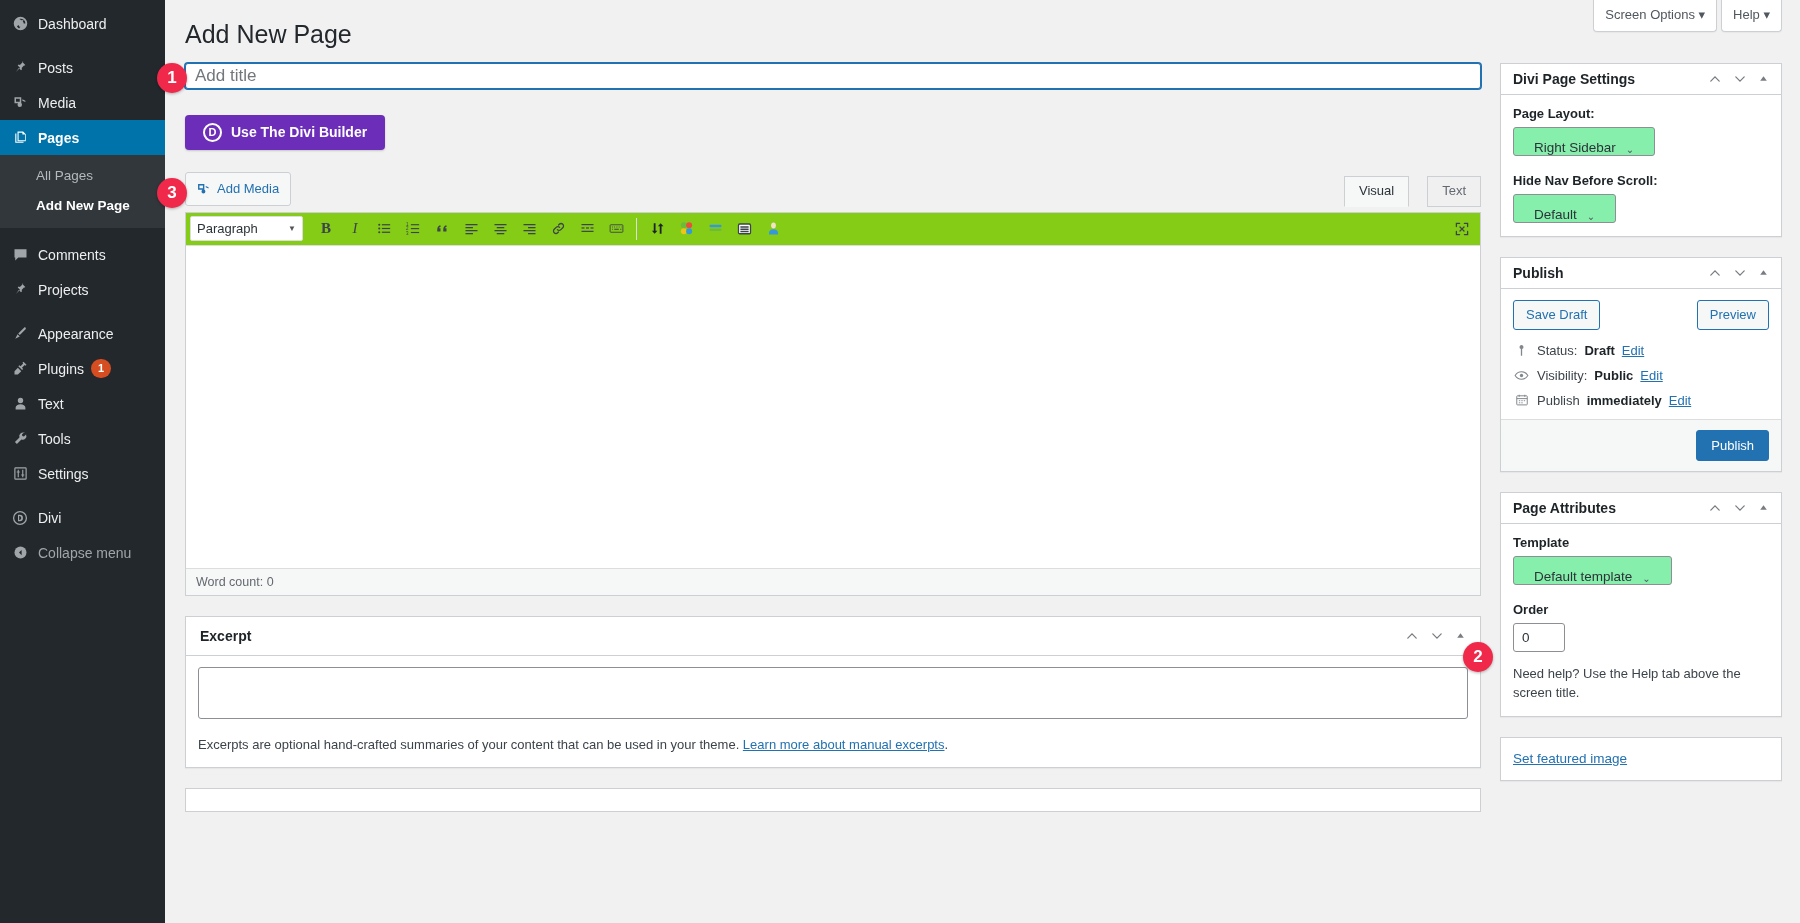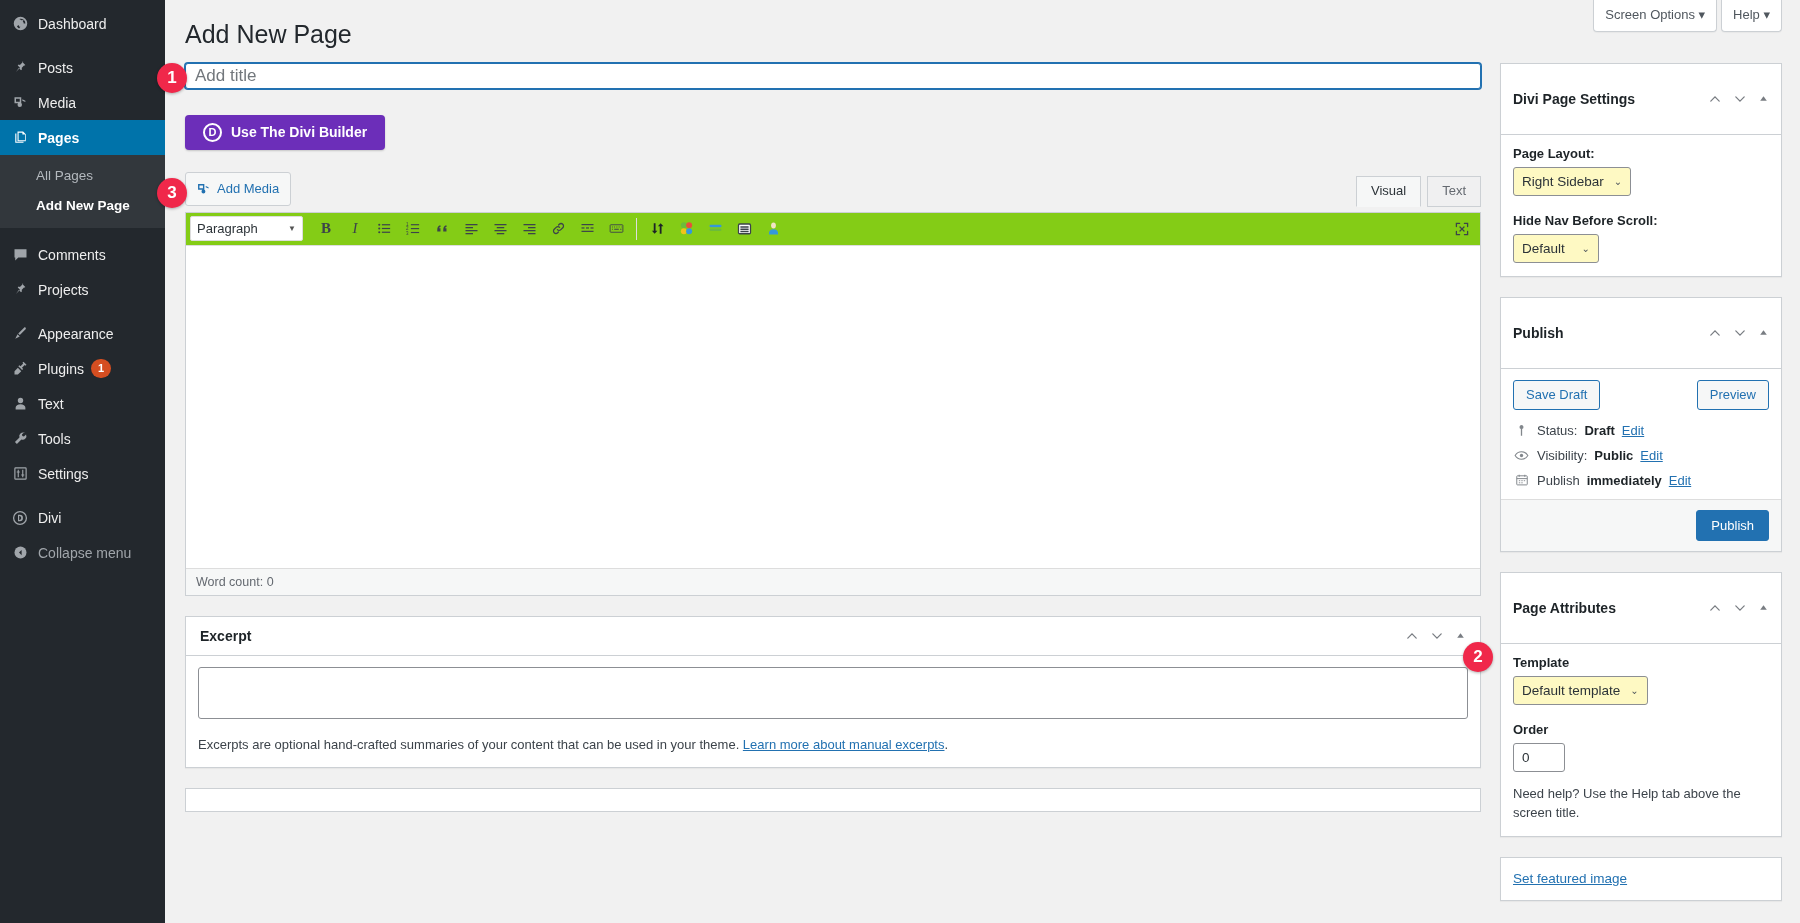--- a/index.html
+++ b/index.html
@@ -114,21 +114,21 @@
   }
   .media-ico { display:flex; align-items:center; }
   .editor-tabs {
     position: absolute; right: 0; bottom: -1px;
     display: flex; gap: 0;
   }
   .etab {
     background: #f0f0f1; border: 1px solid #ccd0d4;
     border-bottom-color: #ccd0d4;
     padding: 6px 14px 7px; font-size: 13px; color: #646970;
-    cursor: pointer; margin-left: 6px; line-height: 1.2;
+    cursor: pointer; margin-left: 18px; line-height: 1.2;
   }
   .etab.active {
     background: #f6f7f7; border-bottom-color: #f6f7f7;
     color: #2c3338;
   }
   .editor-box {
     border: 1px solid #ccd0d4; background: #fff; margin-top: 6px;
   }
   .toolbar {
     background: #84cc16; border-bottom: 1px solid #ddd;
@@ -155,21 +155,21 @@
     font-size: 12.5px; color: #646970; padding: 6px 10px;
   }
 
   
   .metabox {
     background: #fff; border: 1px solid #ccd0d4;
     margin-bottom: 20px; box-shadow: 0 1px 1px rgba(0,0,0,.04);
   }
   .mb-head {
     display: flex; align-items: center; justify-content: space-between;
-    border-bottom: 1px solid #ccd0d4; padding: 27px 12px;
+    border-bottom: 1px solid #ccd0d4; padding: 7px 12px;
   }
   .mb-title { font-size: 14px; font-weight: 600; color: #1d2327; }
   .mb-ctrls { display: flex; align-items: center; gap: 11px; color: #787c82; }
   .mb-ctrls span { cursor: pointer; font-size: 12px; line-height: 1; display:flex; }
   .mb-body { padding: 11px 12px 13px; }
 
   .excerpt-box .mb-head { padding: 11px 14px; }
   .excerpt-area {
     width: 100%; height: 52px; border: 1px solid #8c8f94;
     border-radius: 3px; resize: none; padding: 6px;
@@ -180,23 +180,23 @@
     font-size: 13px; color: #3c434a; margin-top: 12px; line-height: 1.5;
   }
   .excerpt-help a { color: #2271b1; }
 
   
   .fld-label {
     font-size: 13px; font-weight: 700; color: #1d2327;
     margin-bottom: 6px; display: block;
   }
   .sel {
-    display: inline-flex; align-items: center; justify-content: space-between;
+    display: inline-flex; align-items: flex-end; justify-content: space-between;
     gap: 10px; border: 1px solid #8c8f94; border-radius: 3px;
-    background: #fef9c3; height: 29px; padding: 0 8px;
+    background: #86efac; height: 29px; padding: 0 20px;
     font-size: 13.5px; color: #2c3338; cursor: pointer;
     min-width: 86px;
   }
   .sel .caret { font-size: 10px; color: #50575e; }
   .gap18 { height: 17px; }
 
   .pub-top { display: flex; justify-content: space-between; padding: 11px 12px 0; }
   .btn-sec {
     border: 1px solid #2271b1; background: #f6f7f7; color: #2271b1;
     border-radius: 3px; font-size: 13px; padding: 0 12px; height: 30px;

